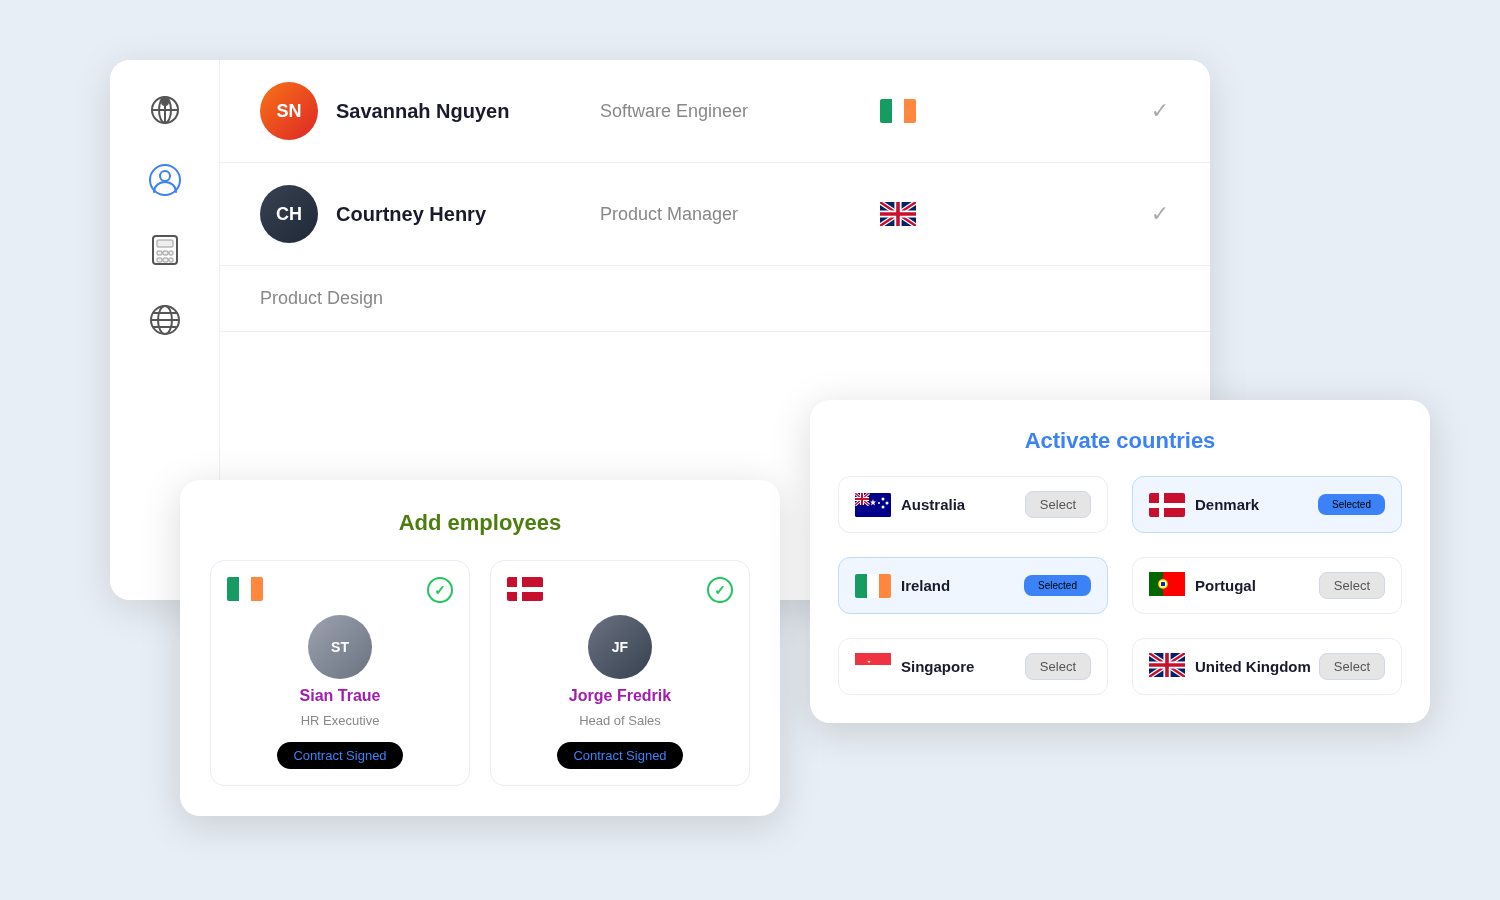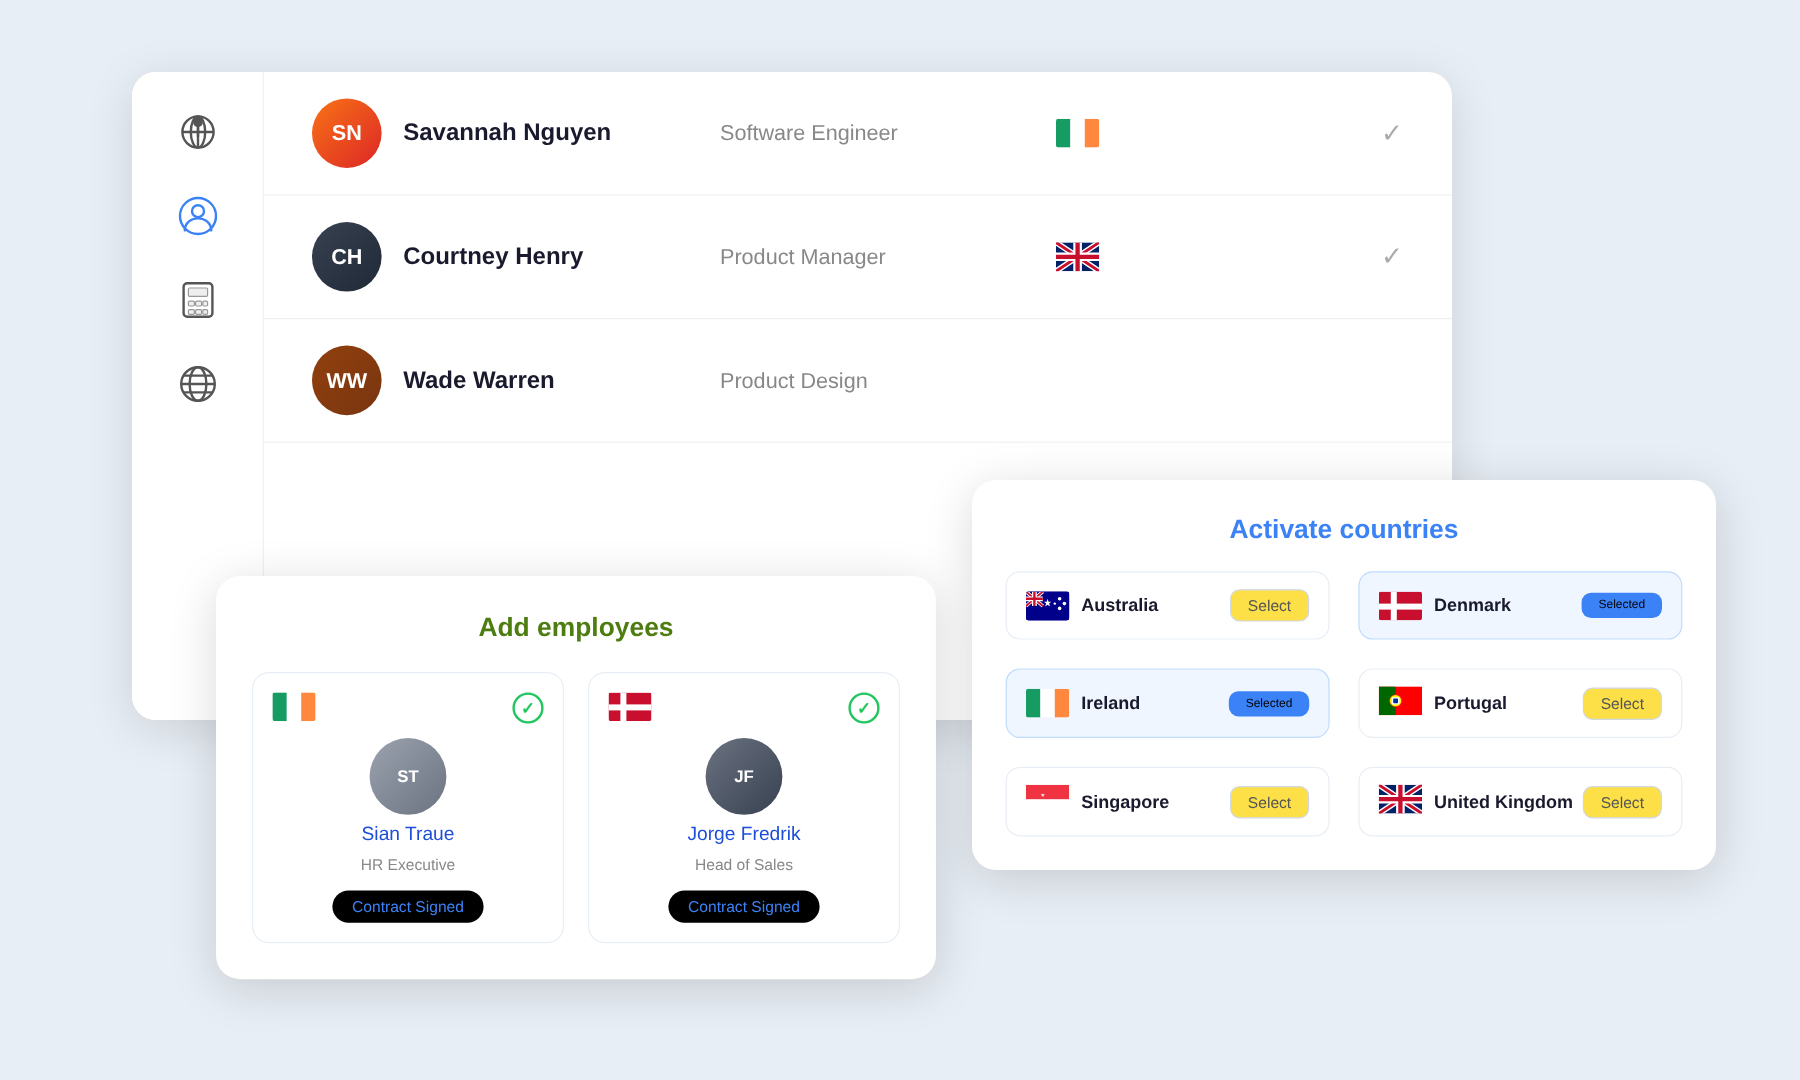--- a/index.html
+++ b/index.html
@@ -196,22 +196,22 @@
     .employee-avatar-large {
       width: 64px;
       height: 64px;
       border-radius: 50%;
       background: #ccc;
       overflow: hidden;
     }
 
     .employee-name-small {
       font-size: 16px;
-      font-weight: 400;
-      color: #1d4ed8;
+      font-weight: 700;
+      color: #a21caf;
       text-align: center;
     }
 
     .employee-role {
       font-size: 13px;
       color: #888;
       text-align: center;
     }
 
     .contract-badge {
@@ -264,21 +264,21 @@
     .country-info {
       display: flex;
       align-items: center;
       gap: 10px;
       font-size: 15px;
       font-weight: 600;
       color: #1a1a2e;
     }
 
     .select-btn {
-      background: #fde047;
+      background: #e5e5e5;
       border: 1px solid #d0d8e4;
       border-radius: 8px;
       padding: 5px 14px;
       font-size: 13px;
       color: #555;
       cursor: pointer;
       font-weight: 500;
     }
 
     .selected-btn {
@@ -458,26 +458,20 @@
             <path d="M30,0 L30,40 M0,20 L60,20" stroke="white" stroke-width="12"></path>
             <path d="M30,0 L30,40 M0,20 L60,20" stroke="#C8102E" stroke-width="6"></path>
           </svg>
         </div>
         <div class="payroll-cell">
           <span class="checkmark">✓</span>
         </div>
       </div>
 
       <div class="table-row">
-        <div class="employee-name-cell">
-          <div class="avatar avatar-wade">
-            <div class="person-placeholder">WW</div>
-          </div>
-          <span class="employee-name">Wade Warren</span>
-        </div>
         <div class="job-title-cell">Product Design</div>
         <div class="country-cell"></div>
         <div class="payroll-cell"></div>
       </div>
     </div>
   </div>
 
   <div class="add-employees-card">
     <div class="card-title">Add employees</div>
     <div class="employees-grid">

